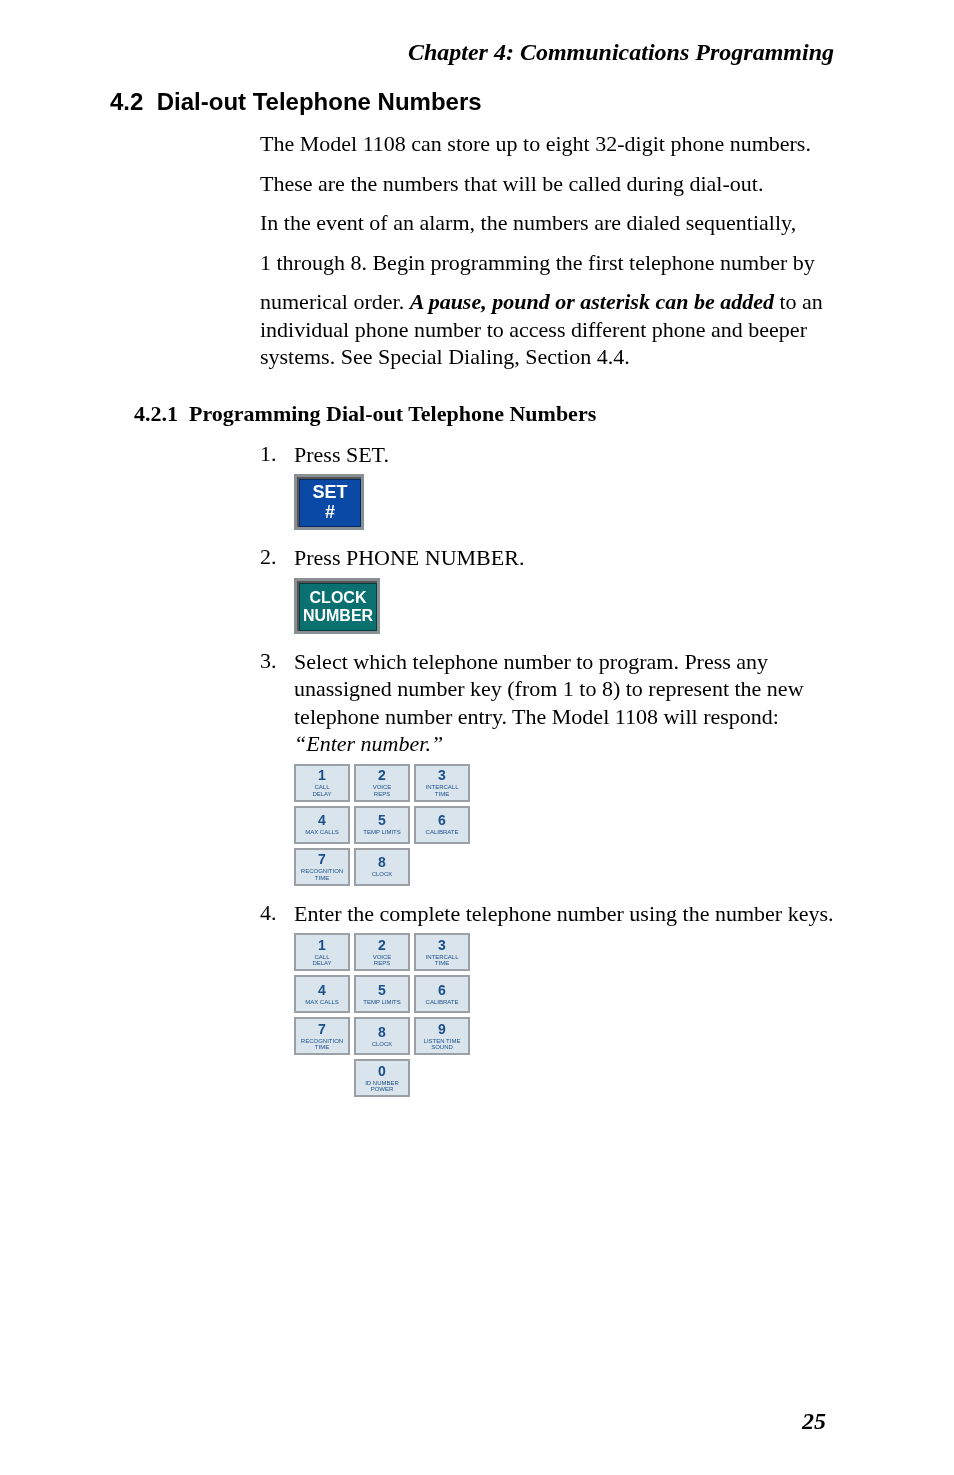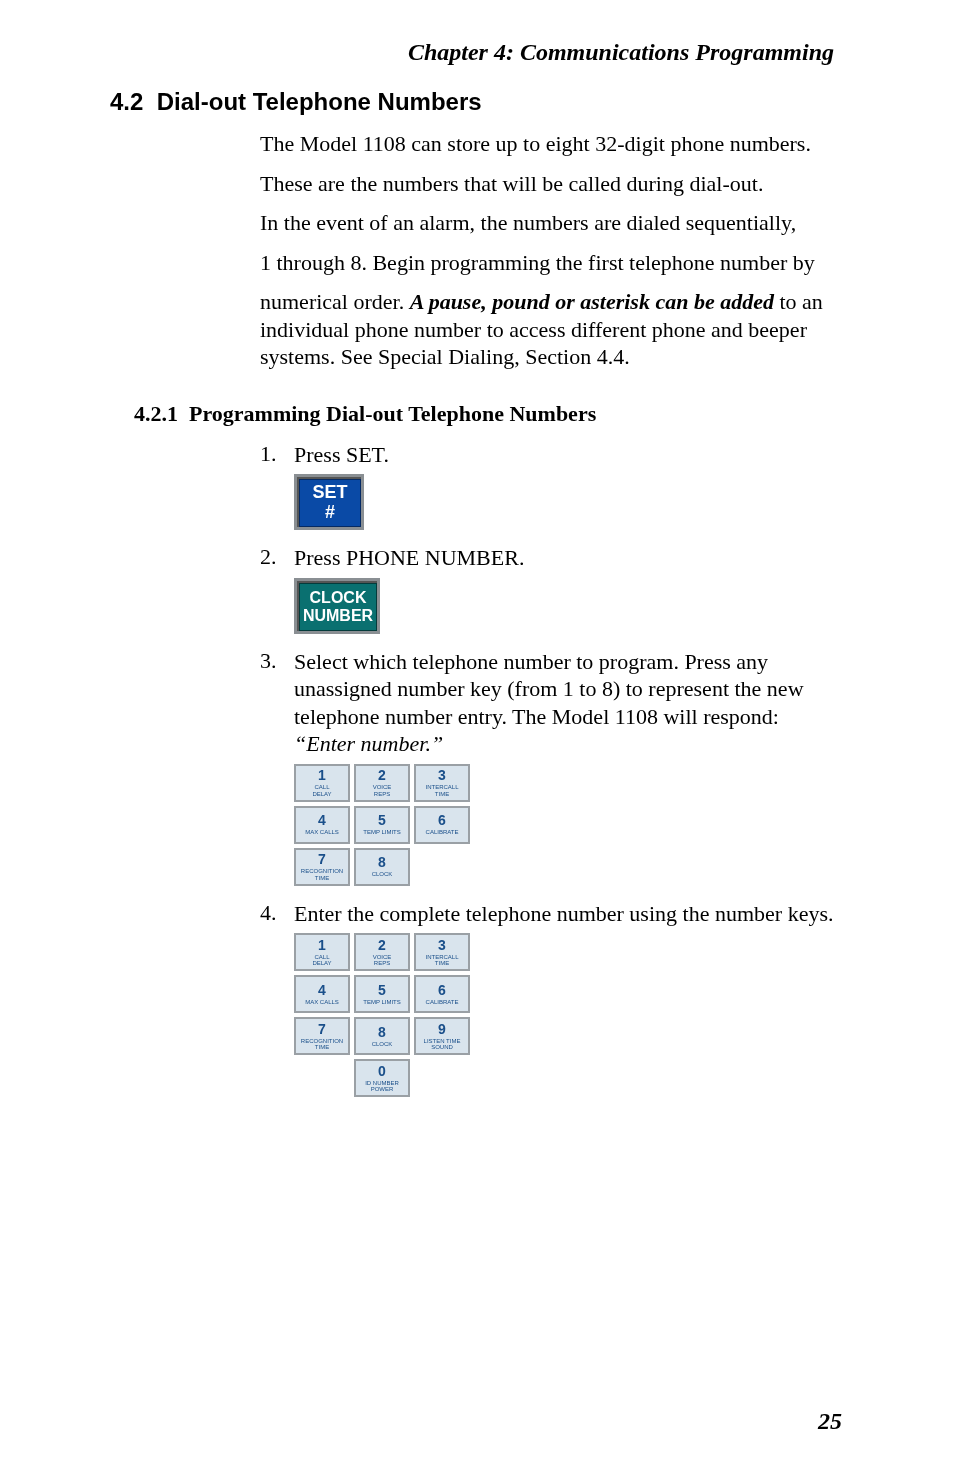--- a/index.html
+++ b/index.html
@@ -105,21 +105,21 @@
   .cell-empty { visibility:hidden; }
   .zero-row {
     grid-column: 1 / span 3;
     display:flex;
     justify-content:center;
   }
 
   .page-num {
     position:absolute;
     bottom: 40px;
-    right: 112px;
+    right: 128px;
     font-style: italic;
     font-weight: bold;
     font-size: 24px;
   }
 </style>
 </head>
 <body>
 
 <div class="page">
 

